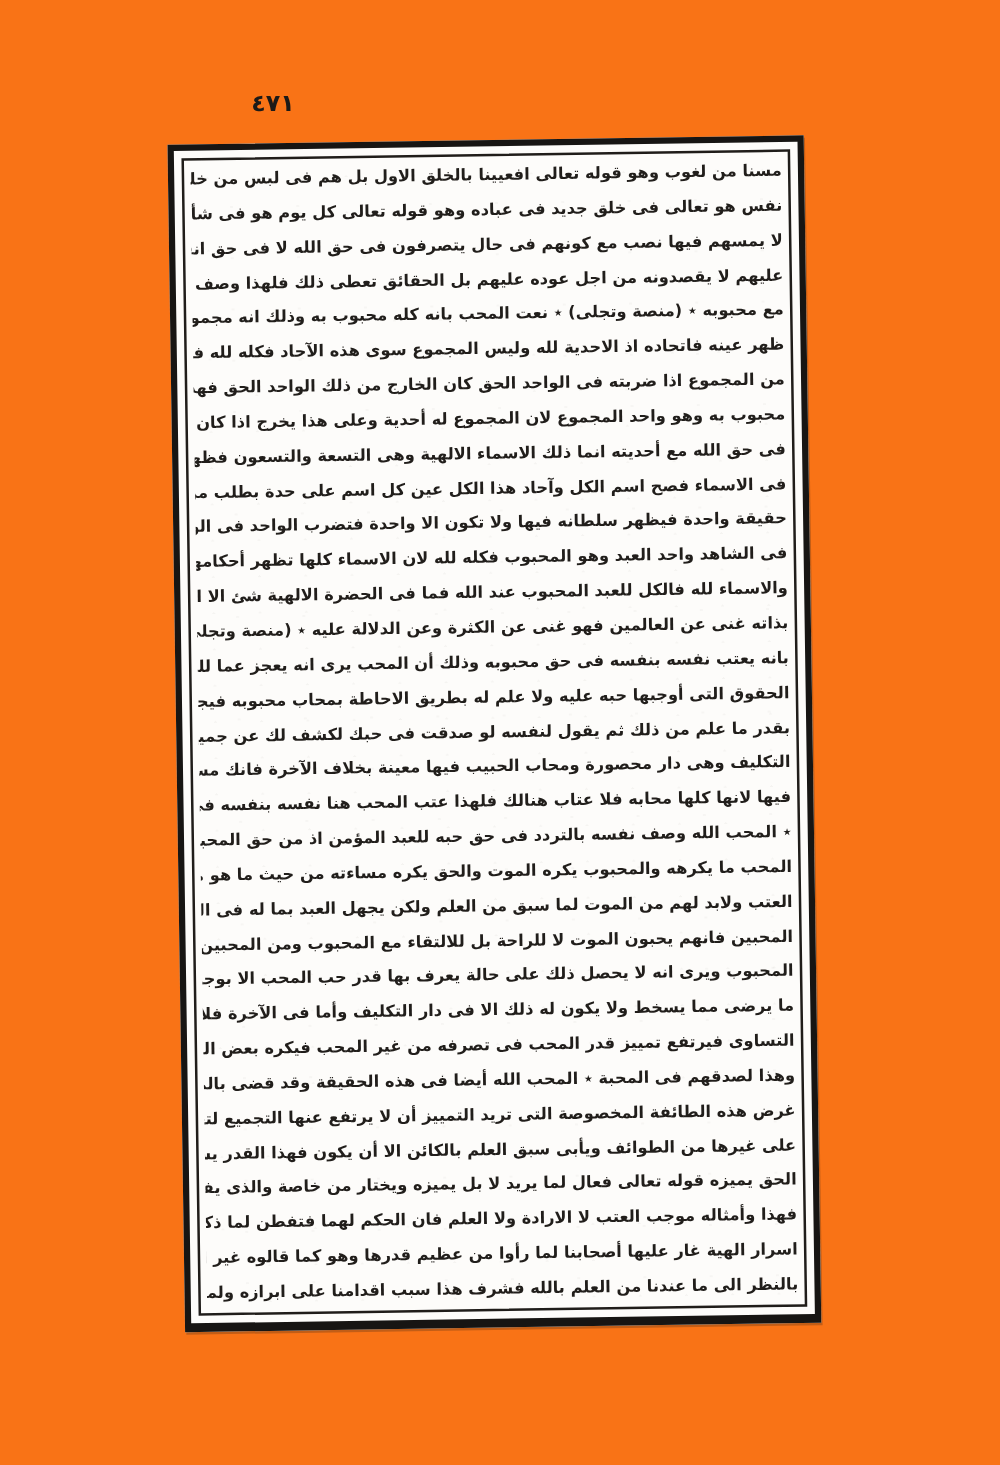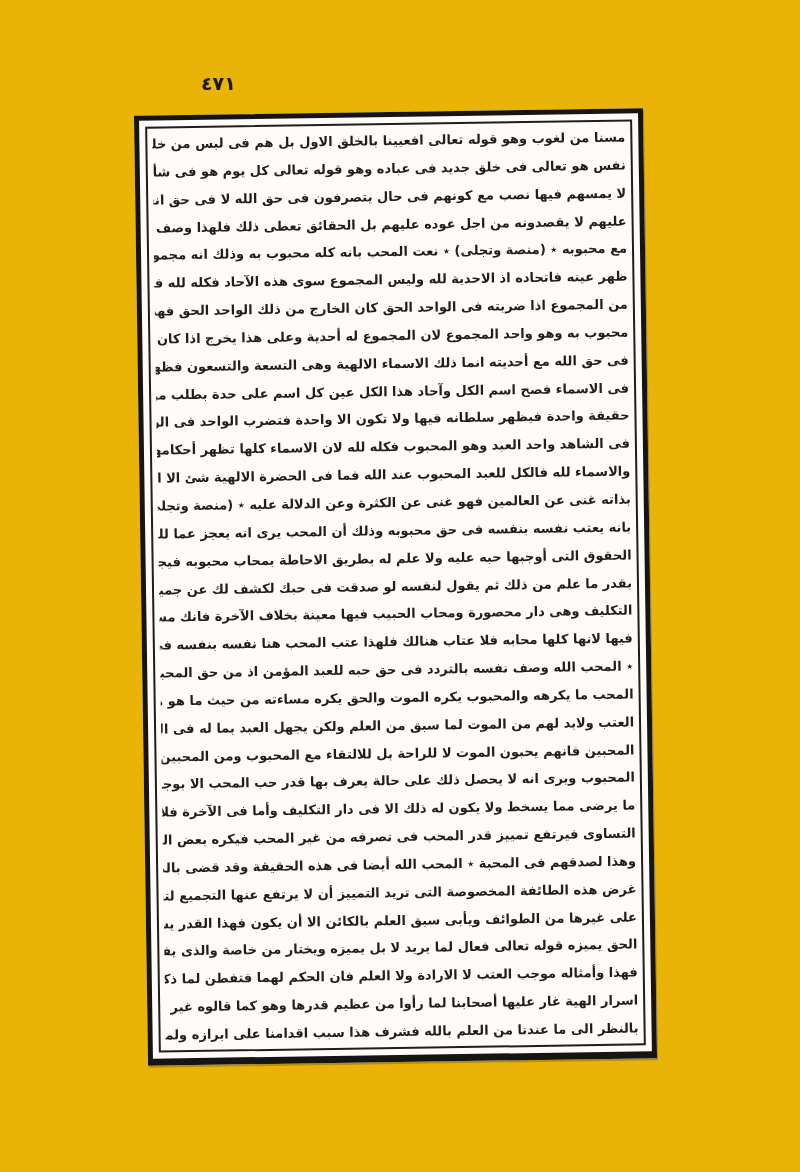--- a/index.html
+++ b/index.html
@@ -5,21 +5,21 @@
   html, body {
     margin: 0;
     padding: 0;
     background: #ffffff;
     font-family: "DejaVu Sans", sans-serif;
   }
   .sheet {
     position: relative;
     width: 800px;
     height: 1172px;
-    background: #eab308;
+    background: #f97316;
     overflow: hidden;
   }
   
   .page-number {
     position: absolute;
     top: 72px;
     left: 201px;
     font-size: 19px;
     font-weight: bold;
     color: #1c1a18;

